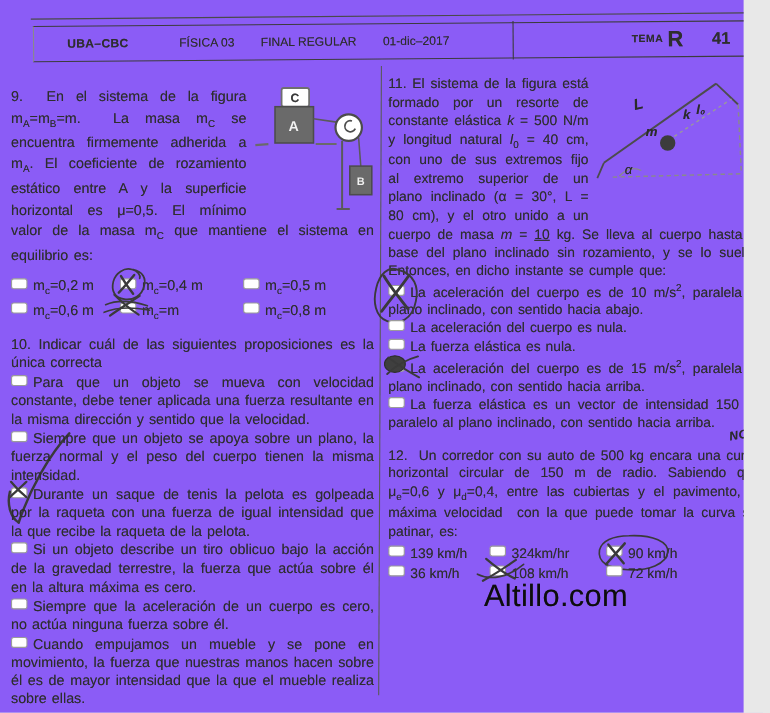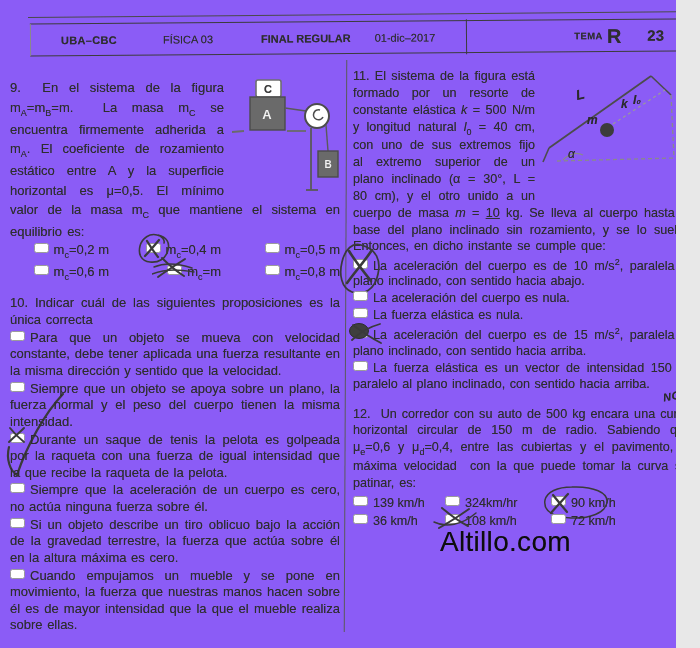--- a/index.html
+++ b/index.html
@@ -13,21 +13,21 @@
   .top-rule{position:absolute;left:28px;top:14px;width:660px;border-top:1.6px solid #4a4a4a;transform:rotate(-0.5deg);}
   .header-box{
     position:absolute;left:30px;top:21px;width:655px;height:31px;
     border-top:1.7px solid #3c3c3c;border-bottom:1.7px solid #3c3c3c;
     border-left:1px solid #8a8a8a;border-right:1.5px dashed #6a6a6a;
     transform:rotate(-0.45deg);display:flex;align-items:center;font-size:11px;
   }
   .header-sep{position:absolute;left:435px;top:-2px;bottom:-2px;border-left:1.6px solid #3c3c3c;}
   .h-inst{margin-left:30px;font-weight:bold;letter-spacing:.3px;}
   .h-course{margin-left:46px;}
-  .h-type{margin-left:48px;font-weight:bold;}
+  .h-type{margin-left:24px;font-weight:normal;}
   .h-date{margin-left:24px;}
   .h-right{position:absolute;left:435px;right:0;top:0;bottom:0;display:flex;align-items:center;justify-content:flex-end;}
   .h-tema{font-size:9.5px;font-weight:bold;letter-spacing:.4px;}
   .h-tema-r{font-size:20px;font-weight:600;margin-left:4px;margin-right:26px;line-height:1;}
   .h-num{font-size:15px;font-weight:bold;margin-right:22px;}
   
   .vdiv{position:absolute;left:345px;top:60px;height:572px;border-left:1.3px solid #5a5a5a;transform:rotate(.25deg);}
   .left-col{position:absolute;left:10px;top:78px;width:330px;}
   .right-col{position:absolute;left:353px;top:68px;width:338px;}
   p{margin:0;}
@@ -40,21 +40,21 @@
   sub{font-size:9px;}
   sup{font-size:9px;}
   u{text-decoration-color:#333;}
   
   .fig9{float:right;width:108px;height:120px;margin:0 0 2px 8px;}
   .fig11{float:right;width:150px;height:120px;margin:0 0 2px 6px;}
   
   .cbwrap{position:relative;display:inline-block;}
   .cb{display:inline-block;width:13px;height:8px;border:1.2px solid #9b9b9b;border-radius:2.5px;margin-right:5px;vertical-align:1px;background:#fff;}
   
-  .grid9{display:grid;grid-template-columns:99px 112px auto;row-gap:5px;font-size:13px;text-align:right;}
+  .grid9{display:grid;grid-template-columns:99px 112px auto;row-gap:5px;font-size:13px;margin-top:10px;}
   .grid12{display:grid;grid-template-columns:92px 106px auto;row-gap:4px;font-size:12.6px;margin-top:4px;}
   .gopt{white-space:nowrap;position:relative;}
   .q10{margin-top:13px;}
   .q12{margin-top:13px;}
   
   .mk{position:absolute;pointer-events:none;}
   .mk path{fill:none;stroke:#3a3a3a;stroke-linecap:round;}
   .margin-check{position:absolute;left:1px;top:391px;width:66px;height:104px;}
   .hw-no{position:absolute;left:663px;top:390px;font-size:11px;font-style:italic;transform:rotate(-10deg);color:#2b2b2b;letter-spacing:.5px;font-weight:bold;}
   .watermark{position:absolute;left:440px;top:526px;font-size:28px;color:#0d0d0d;letter-spacing:.3px;}
@@ -68,21 +68,21 @@
 
   <div class="header-box">
     <span class="h-inst">UBA–CBC</span>
     <span class="h-course">FÍSICA 03</span>
     <span class="h-type">FINAL REGULAR</span>
     <span class="h-date">01-dic–2017</span>
     <span class="header-sep"></span>
     <span class="h-right">
       <span class="h-tema">TEMA</span>
       <span class="h-tema-r">R</span>
-      <span class="h-num">23</span>
+      <span class="h-num">41</span>
     </span>
   </div>
 
   <div class="vdiv"></div>
 
   <svg class="mk margin-check" viewBox="0 0 66 104">
     <path d="M8 56 C5 68 9 80 16 84" stroke-width="2.2"></path>
     <path d="M16 84 C26 54 44 22 62 3" stroke-width="2.2"></path>
   </svg>
 
@@ -138,22 +138,22 @@
       <p class="qtitle">10. Indicar cuál de las siguientes proposiciones es la única correcta</p>
       <p class="optline"><span class="cbwrap"><span class="cb"></span></span><span>Para que un objeto se mueva con velocidad constante, debe tener aplicada una fuerza resultante en la misma dirección y sentido que la velocidad.</span></p>
       <p class="optline"><span class="cbwrap"><span class="cb"></span></span><span>Siempre que un objeto se apoya sobre un plano, la fuerza normal y el peso del cuerpo tienen la misma intensidad.</span></p>
       <p class="optline">
         <span class="cbwrap"><span class="cb"></span>
           <svg class="mk" style="left:-3px;top:-7px;width:20px;height:20px;" viewBox="0 0 20 20">
             <path d="M3 3 C7 8 12 13 17 17" stroke-width="2"></path>
             <path d="M17 3 C12 8 6 13 2 17" stroke-width="2"></path>
           </svg>
         </span><span>Durante un saque de tenis la pelota es golpeada por la raqueta con una fuerza de igual intensidad que la que recibe la raqueta de la pelota.</span></p>
+      <p class="optline"><span class="cbwrap"><span class="cb"></span></span><span>Si un objeto describe un tiro oblicuo bajo la acción de la gravedad terrestre, la fuerza que actúa sobre él en la altura máxima es cero.</span></p>
       <p class="optline"><span class="cbwrap"><span class="cb"></span></span><span>Siempre que la aceleración de un cuerpo es cero, no actúa ninguna fuerza sobre él.</span></p>
-      <p class="optline"><span class="cbwrap"><span class="cb"></span></span><span>Si un objeto describe un tiro oblicuo bajo la acción de la gravedad terrestre, la fuerza que actúa sobre él en la altura máxima es cero.</span></p>
       <p class="optline"><span class="cbwrap"><span class="cb"></span></span><span>Cuando empujamos un mueble y se pone en movimiento, la fuerza que nuestras manos hacen sobre él es de mayor intensidad que la que el mueble realiza sobre ellas.</span></p>
     </div>
   </div>
 
   <div class="right-col">
 
     <div class="q11">
       <div class="fig11">
         <svg viewBox="0 0 150 120" width="150" height="120">
           <line x1="8" y1="80" x2="110" y2="8" stroke="#4c4c4c" stroke-width="1.8"></line>

